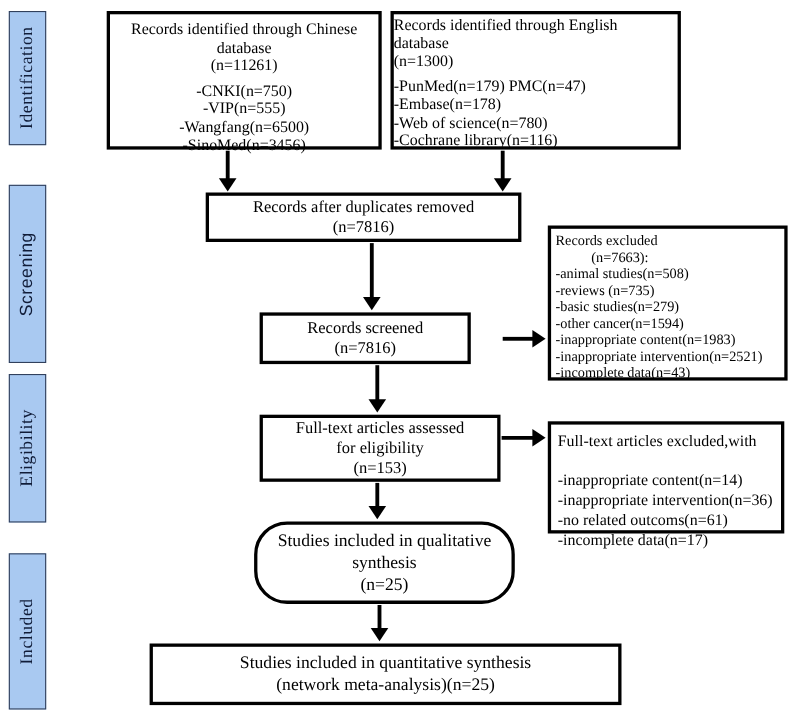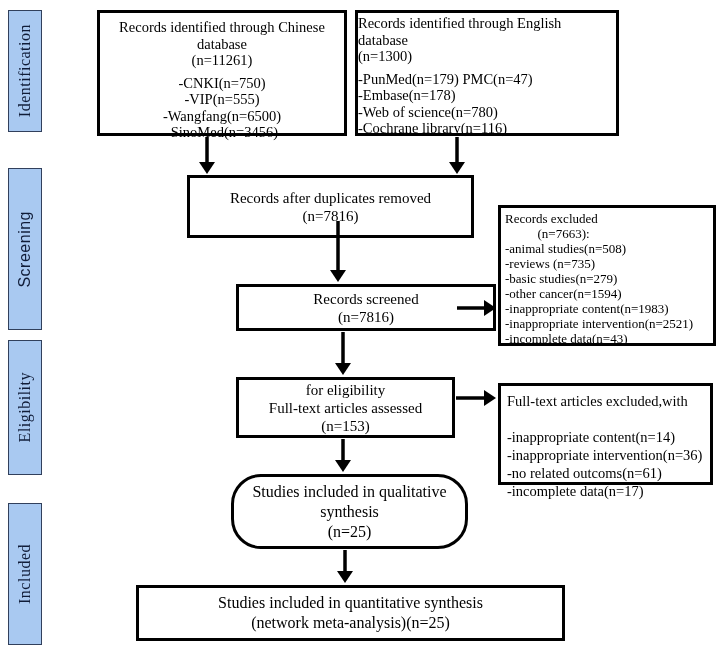--- a/index.html
+++ b/index.html
@@ -29,22 +29,22 @@
     position:absolute;background:#fff;border:3px solid var(--box-border,#000);
     box-sizing:border-box;
   }
   .lines{white-space:pre-wrap;}
   .centered{display:flex;flex-direction:column;justify-content:center;height:100%;text-align:center;}
 
   .box-chinese{left:97px;top:10px;width:250px;height:126px;font-size:14.5px;line-height:16.5px;text-align:center;padding-top:6px;}
   .box-english{left:355px;top:10px;width:264px;height:126px;font-size:14.5px;line-height:16.5px;padding-top:2px;}
   .box-chinese .items,.box-english .items{margin-top:6px;}
 
-  .box-dup{left:187px;top:175px;width:287px;height:63px;font-size:15px;line-height:18px;}
-  .box-screened{left:236px;top:284px;width:260px;height:47px;font-size:15px;line-height:18px;}
+  .box-dup{left:187px;top:175px;width:287px;height:45px;font-size:15px;line-height:18px;}
+  .box-screened{left:236px;top:284px;width:192px;height:47px;font-size:15px;line-height:18px;}
   .box-excl1{left:498px;top:205px;width:218px;height:141px;font-size:13px;line-height:15px;padding:3px 4px;}
   .box-fulltext{left:236px;top:377px;width:219px;height:61px;font-size:15px;line-height:18px;}
   .box-excl2{left:498px;top:383px;width:215px;height:102px;font-size:14.5px;line-height:18px;padding:6px 6px;}
   .box-qual{left:231px;top:474px;width:237px;height:75px;font-size:16px;line-height:20px;border-radius:30px;}
   .box-quant{left:136px;top:585px;width:429px;height:56px;font-size:16px;line-height:20px;}
 
   .arrow-layer{position:absolute;left:0;top:0;width:719px;height:647px;pointer-events:none;}
   .arrow-layer line{stroke:var(--arrow,#000);stroke-width:3.5;}
   .arrow-layer polygon{fill:var(--arrow,#000);}
 </style>
@@ -78,21 +78,21 @@
   <div class="fbox box-dup">
     <div class="lines centered"><div>Records after duplicates removed</div><div>(n=7816)</div></div>
   </div>
   <div class="fbox box-screened">
     <div class="lines centered"><div>Records screened</div><div>(n=7816)</div></div>
   </div>
   <div class="fbox box-excl1">
     <div class="lines"><div>Records excluded</div><div>          (n=7663):</div><div>-animal studies(n=508)</div><div>-reviews (n=735)</div><div>-basic studies(n=279)</div><div>-other cancer(n=1594)</div><div>-inappropriate content(n=1983)</div><div>-inappropriate intervention(n=2521)</div><div>-incomplete data(n=43)</div></div>
   </div>
   <div class="fbox box-fulltext">
-    <div class="lines centered"><div>for eligibility</div><div>Full-text articles assessed</div><div>(n=153)</div></div>
+    <div class="lines centered"><div>Full-text articles assessed</div><div>for eligibility</div><div>(n=153)</div></div>
   </div>
   <div class="fbox box-excl2">
     <div class="lines"><div>Full-text articles excluded,with</div><div>&nbsp;</div><div>-inappropriate content(n=14)</div><div>-inappropriate intervention(n=36)</div><div>-no related outcoms(n=61)</div><div>-incomplete data(n=17)</div></div>
   </div>
   <div class="fbox box-qual">
     <div class="lines centered"><div>Studies included in qualitative</div><div>synthesis</div><div>(n=25)</div></div>
   </div>
   <div class="fbox box-quant">
     <div class="lines centered"><div>Studies included in quantitative synthesis</div><div>(network meta-analysis)(n=25)</div></div>
   </div>

